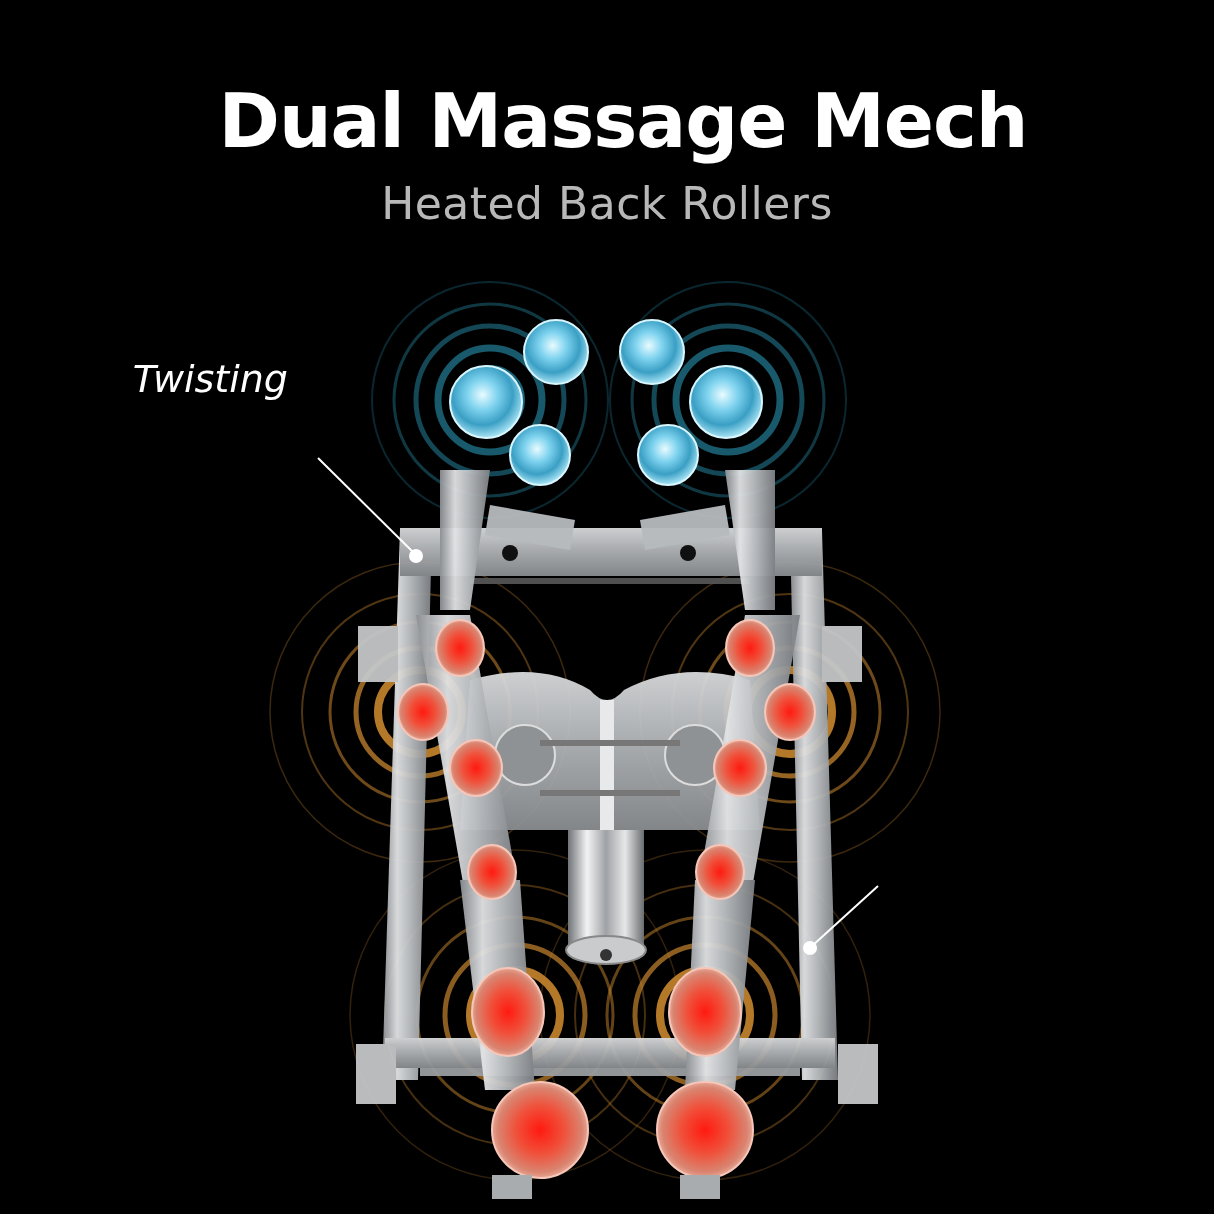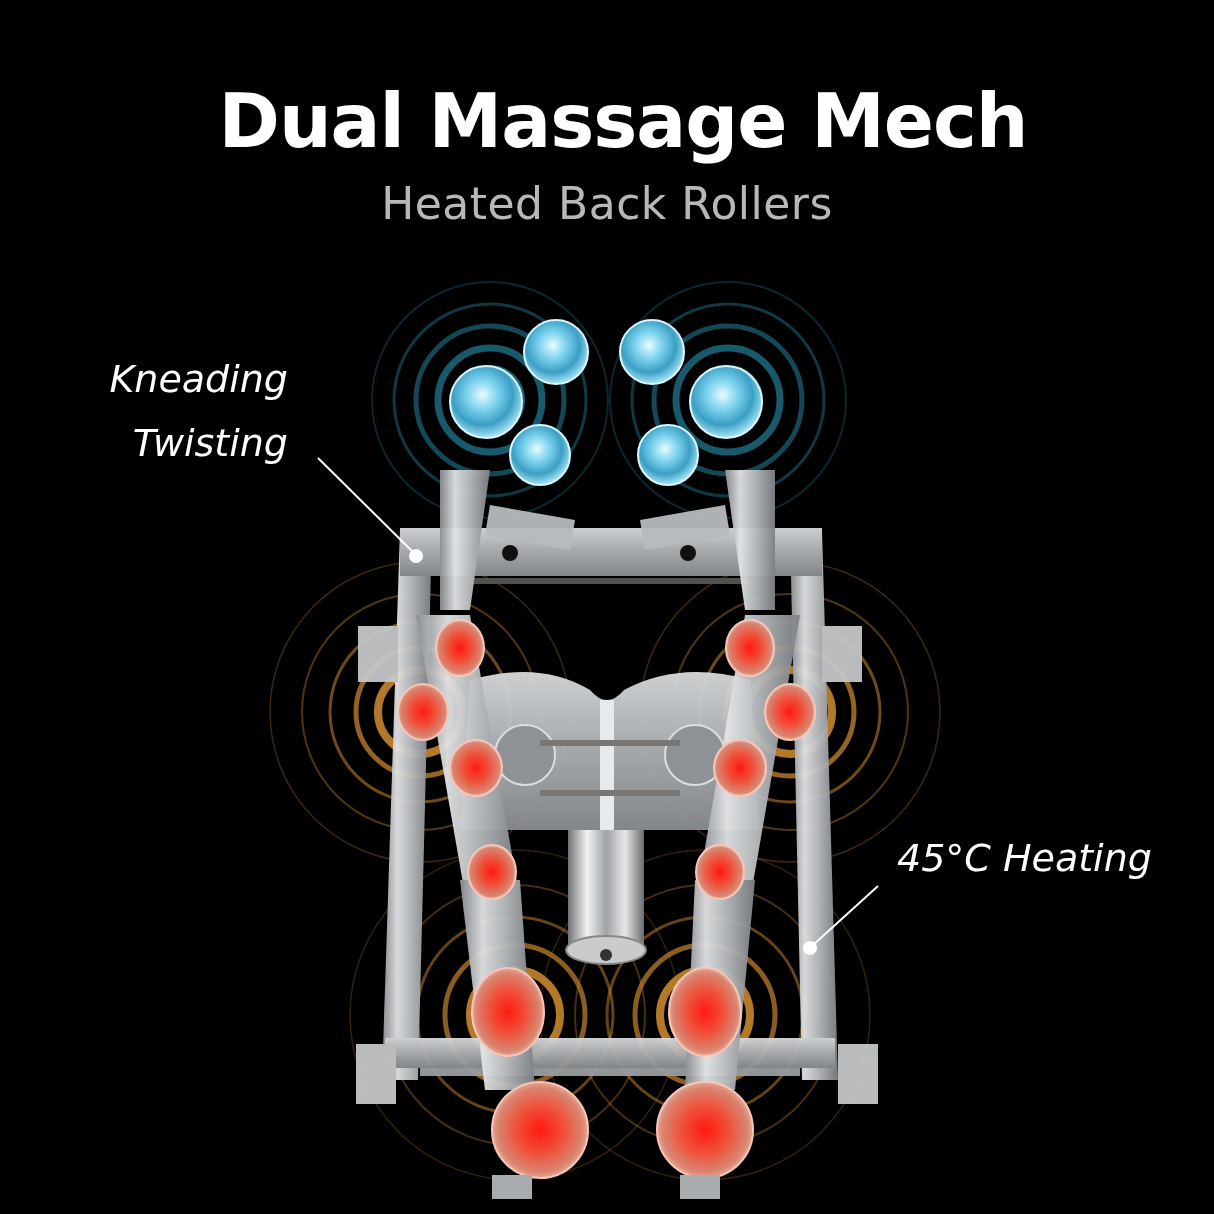--- a/index.html
+++ b/index.html
@@ -189,19 +189,17 @@
     <line x1="318" y1="458" x2="415" y2="554" stroke="#fff" stroke-width="2"></line>
     <circle cx="416" cy="556" r="7" fill="#fff"></circle>
   </g>
   <g>
     <line x1="878" y1="886" x2="812" y2="946" stroke="#fff" stroke-width="2"></line>
     <circle cx="810" cy="948" r="7" fill="#fff"></circle>
   </g>
 </svg>
 
 <div class="label label-left">
-  <div>Kneading</div>
   <div>Twisting</div>
 </div>
 
 <div class="label label-right">
-  <div>45°C Heating</div>
 </div>
 
 </body></html>

